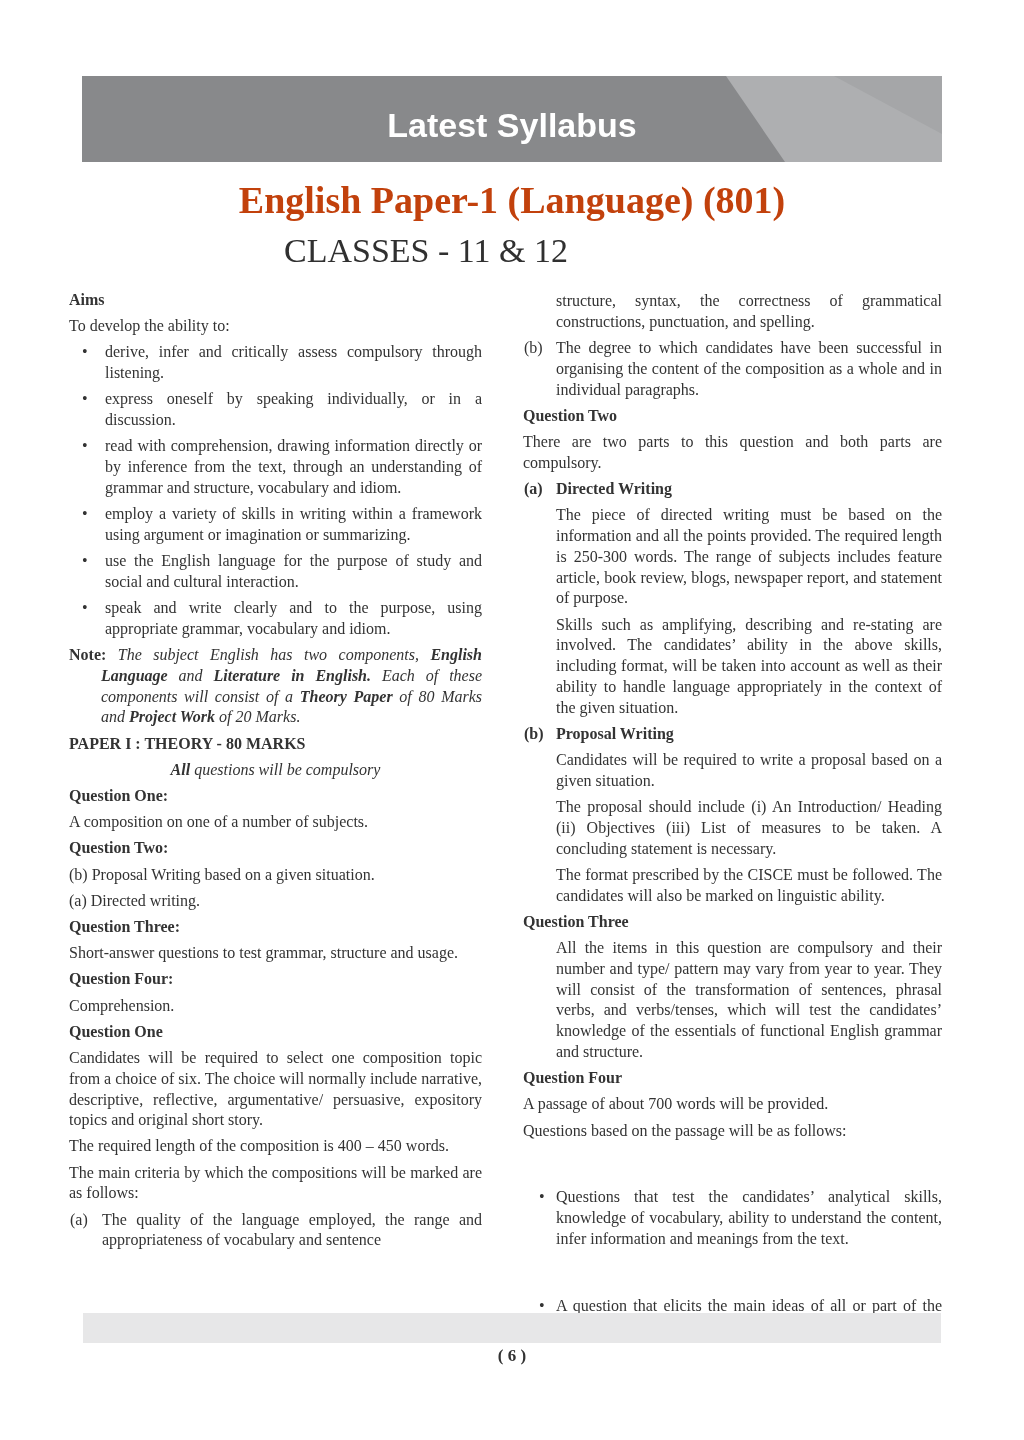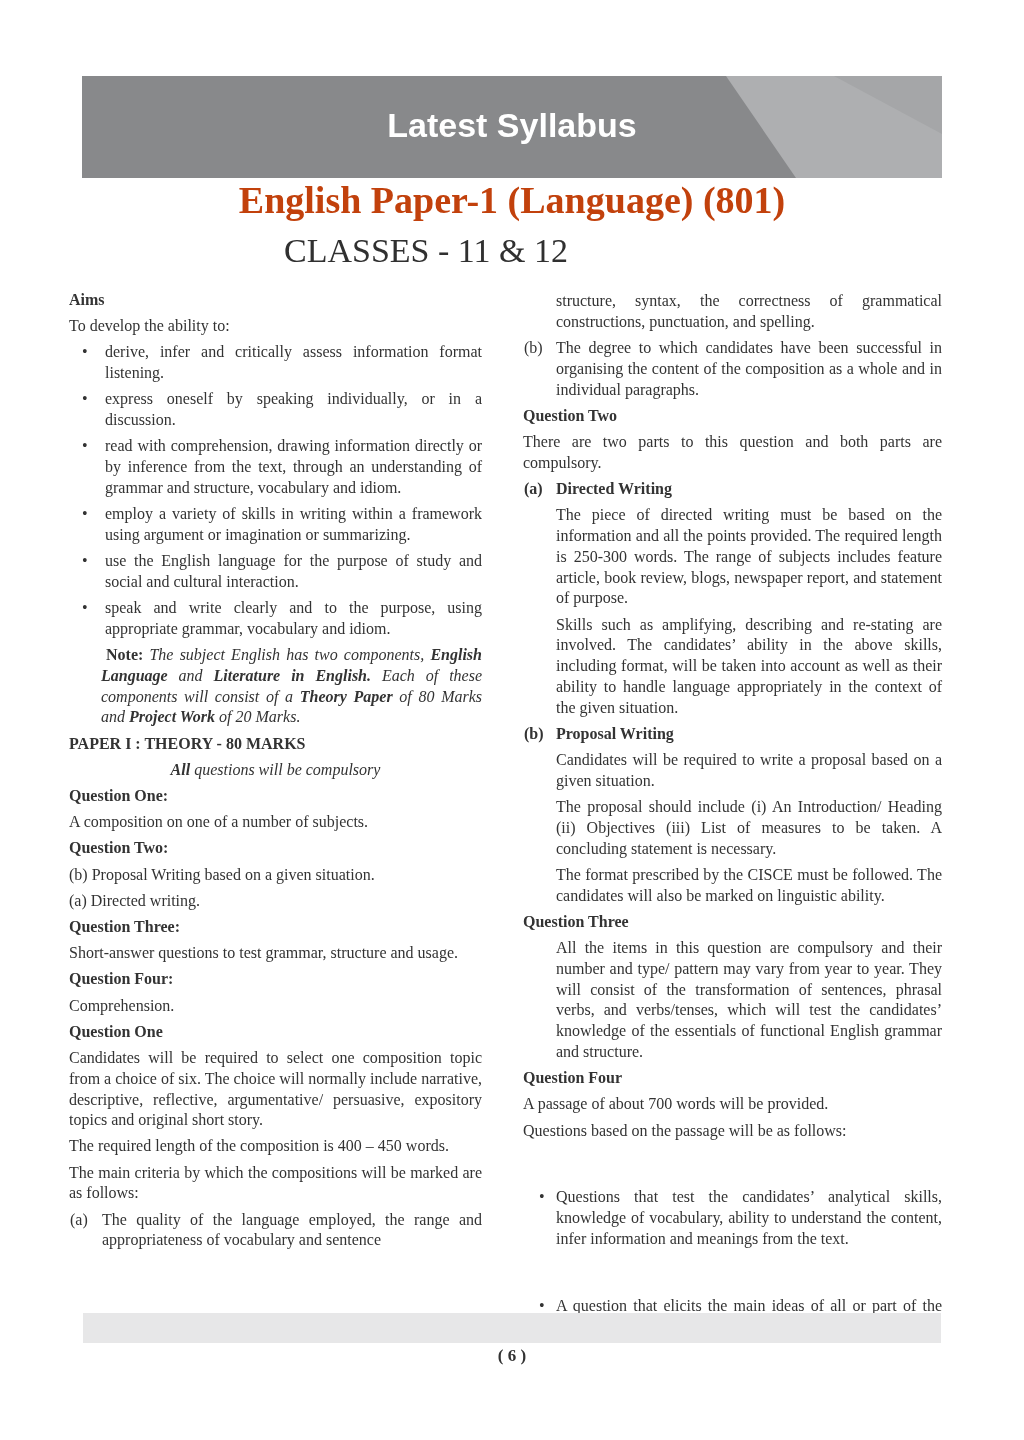--- a/index.html
+++ b/index.html
@@ -1,19 +1,19 @@
 <!DOCTYPE html>
 <html><head>
 <meta charset="utf-8">
 <style>
   html, body { margin: 0; padding: 0; background: #ffffff; }
   body { width: 1024px; height: 1440px; position: relative; overflow: hidden;
          font-family: "DejaVu Serif", "Liberation Serif", serif; color: #2a2a2a; }
 
-  .banner { position: absolute; left: 82px; top: 76px; width: 860px; height: 102px;
+  .banner { position: absolute; left: 82px; top: 76px; width: 860px; height: 86px;
             background: #88898b; overflow: hidden; }
   .banner svg { position: absolute; left: 0; top: 0; }
   .banner-title { position: absolute; left: 0; width: 860px; top: 30px; text-align: center;
                   font-family: "Liberation Sans", sans-serif; font-weight: bold; font-size: 34px;
                   color: #ffffff; letter-spacing: 0px; }
 
   .doc-title { position: absolute; left: 0; width: 1024px; top: 178px; text-align: center;
                font-family: "Liberation Serif", serif; font-weight: bold; font-size: 38px; color: #c2410c; }
   .doc-subtitle { position: absolute; left: 0; width: 852px; top: 232px; text-align: center;
                   font-family: "Liberation Serif", serif; font-size: 34px; color: #303030; }
@@ -27,21 +27,21 @@
   .head { font-weight: bold; margin: 0 0 5.4px 0; }
   .bul { position: relative; padding-left: 36px; margin: 0 0 5.4px 0; text-align: justify; }
   .bul::before { content: "•"; position: absolute; left: 13px; top: 0; }
   .bul.r { padding-left: 33px; margin-top: 46px; }
   .bul.r::before { left: 16px; }
   .lab { position: relative; padding-left: 33px; margin: 0 0 5.4px 0; text-align: justify; }
   .lab .lbl { position: absolute; left: 1px; top: 0; }
   .indent { padding-left: 33px; }
   .note { padding-left: 32px; text-indent: -32px; font-style: italic; margin: 0 0 5.4px 0; text-align: justify; }
   .note b { font-style: italic; }
-  .note .nlabel { font-style: normal; font-weight: bold; margin-left: 37px; }
+  .note .nlabel { font-style: normal; font-weight: bold; }
   .center-it { text-align: center !important; font-style: italic; }
   .center-it b { font-style: italic; }
 
   .footer-bar { position: absolute; left: 83px; top: 1313px; width: 858px; height: 30px; background: #e7e7e8; }
   .page-num { position: absolute; left: 0; width: 1024px; top: 1346px; text-align: center;
               font-family: "Liberation Serif", serif; font-weight: bold; font-size: 17px; color: #333; }
 </style>
 </head>
 <body>
 
@@ -52,21 +52,21 @@
   </svg>
   <div class="banner-title">Latest Syllabus</div>
 </div>
 
 <div class="doc-title">English Paper-1 (Language) (801)</div>
 <div class="doc-subtitle">CLASSES - 11 &amp; 12</div>
 
 <div class="col left">
   <div class="head">Aims</div>
   <p>To develop the ability to:</p>
-  <div class="bul">derive, infer and critically assess information format listening.</div>
+  <div class="bul">derive, infer and critically assess compulsory through listening.</div>
   <div class="bul">express oneself by speaking individually, or in a discussion.</div>
   <div class="bul">read with comprehension, drawing information directly or by inference from the text, through an understanding of grammar and structure, vocabulary and idiom.</div>
   <div class="bul">employ a variety of skills in writing within a framework using argument or imagination or summarizing.</div>
   <div class="bul">use the English language for the purpose of study and social and cultural interaction.</div>
   <div class="bul">speak and write clearly and to the purpose, using appropriate grammar, vocabulary and idiom.</div>
 
   <p class="note"><span class="nlabel">Note:</span><span> The subject English has two components, </span><b>English Language</b><span> and </span><b>Literature in English.</b><span> Each of these components will consist of a </span><b>Theory Paper</b><span> of 80 Marks and </span><b>Project Work</b><span> of 20 Marks.</span></p>
 
   <div class="head">PAPER I : THEORY - 80 MARKS</div>
   <p class="center-it"><b>All</b><span> questions will be compulsory</span></p>

